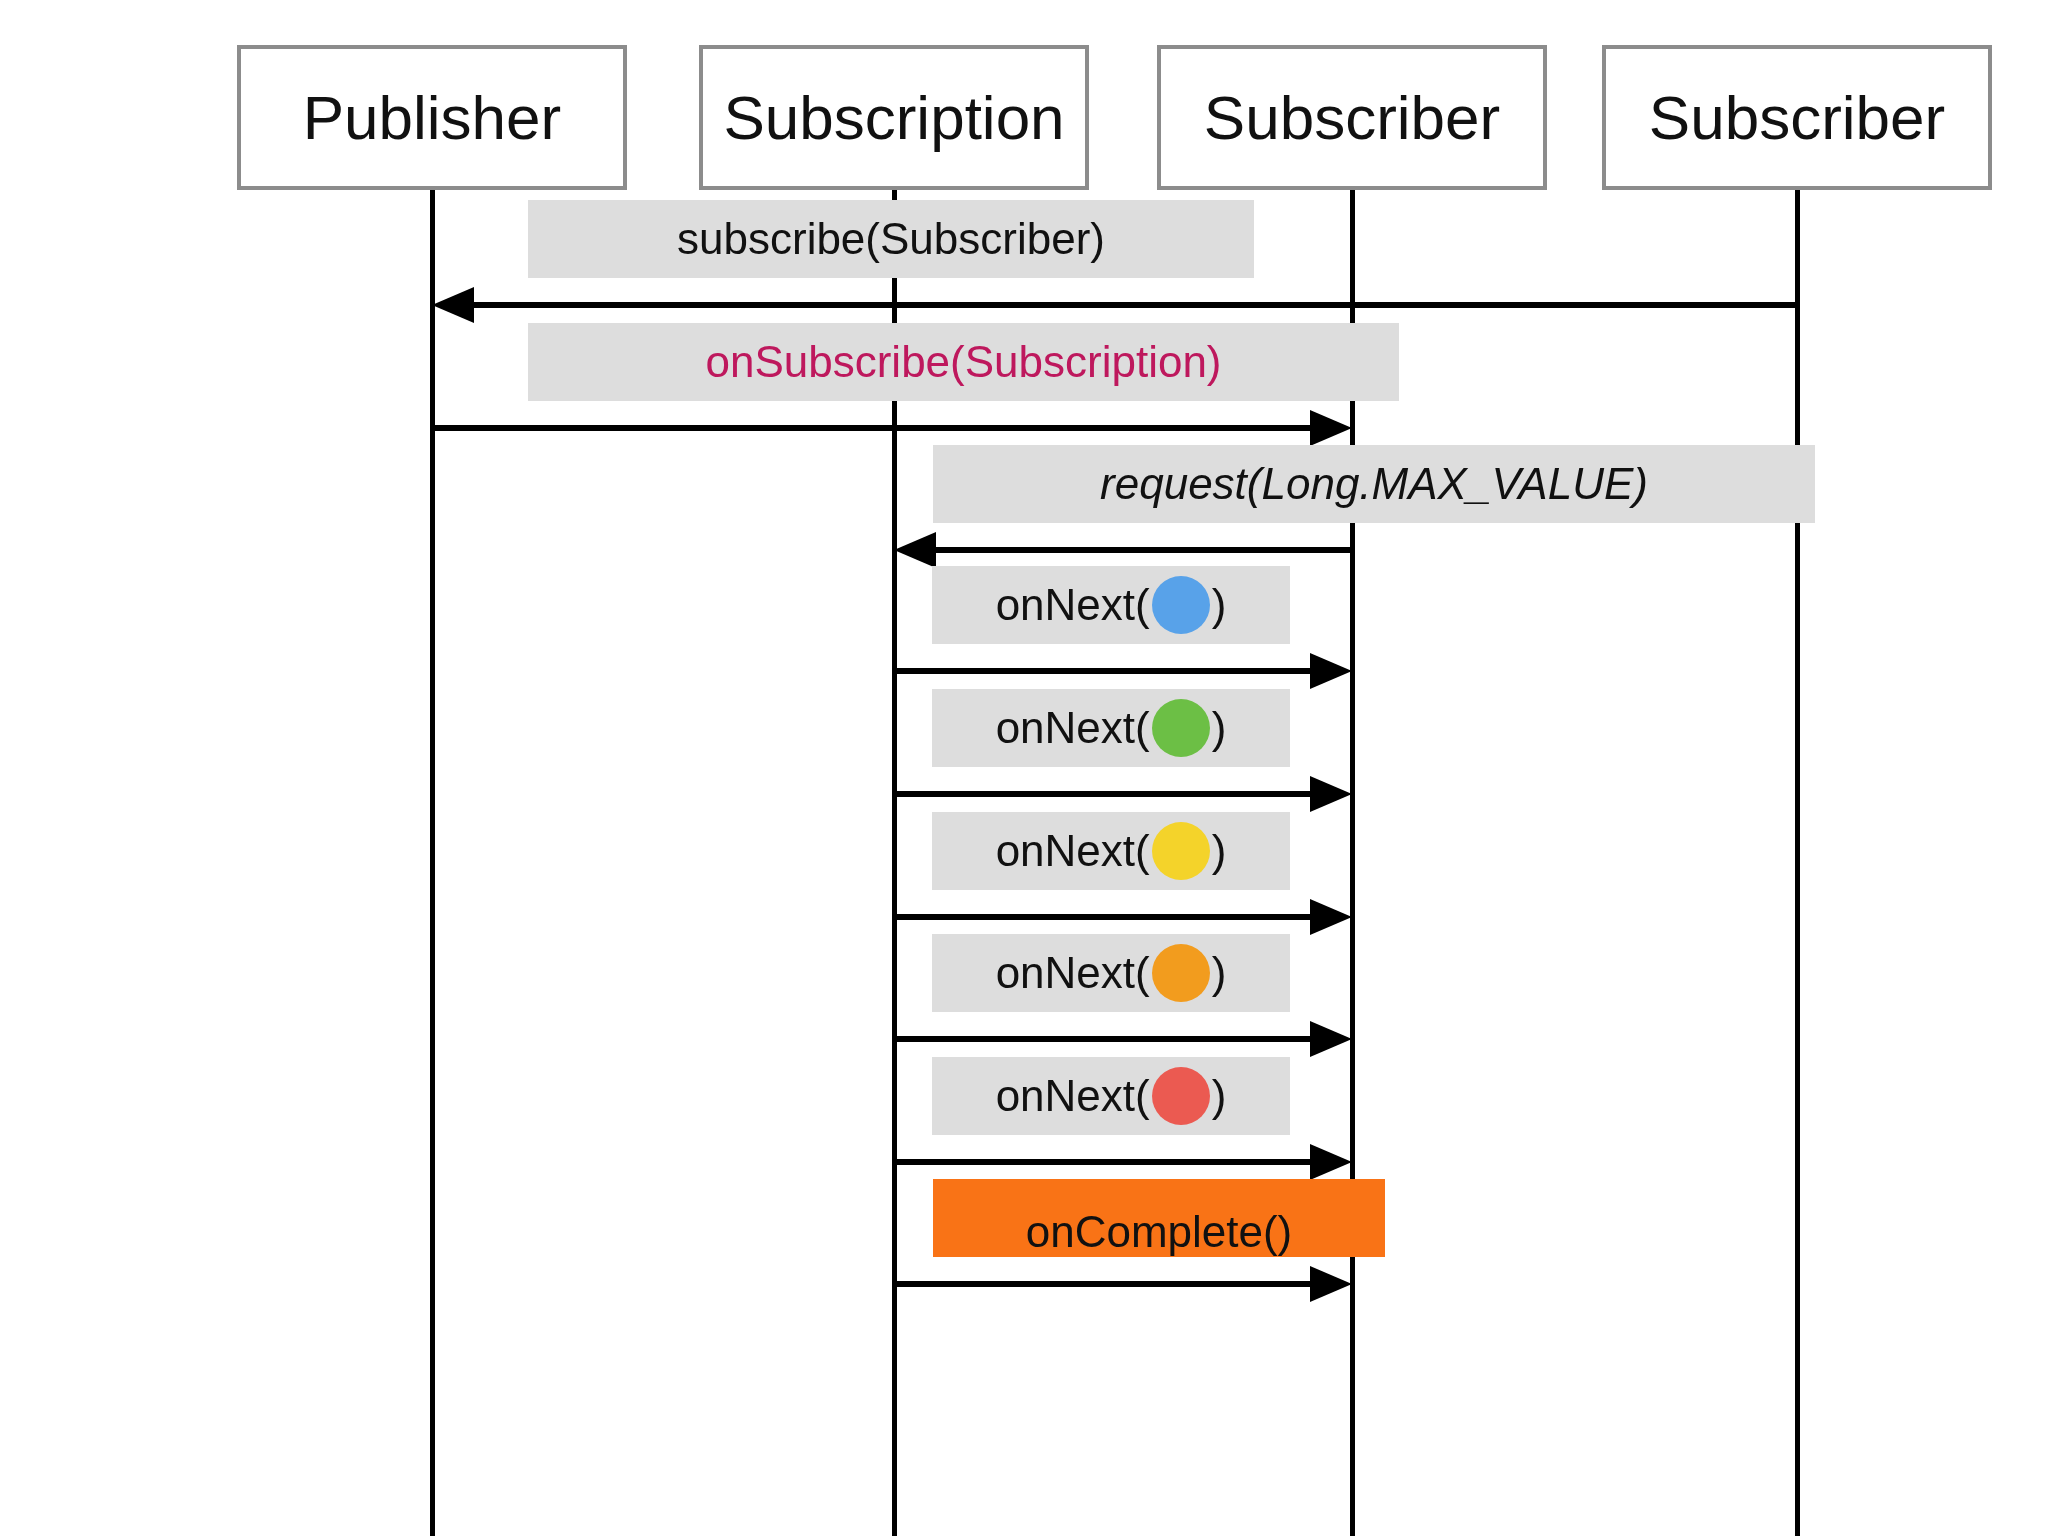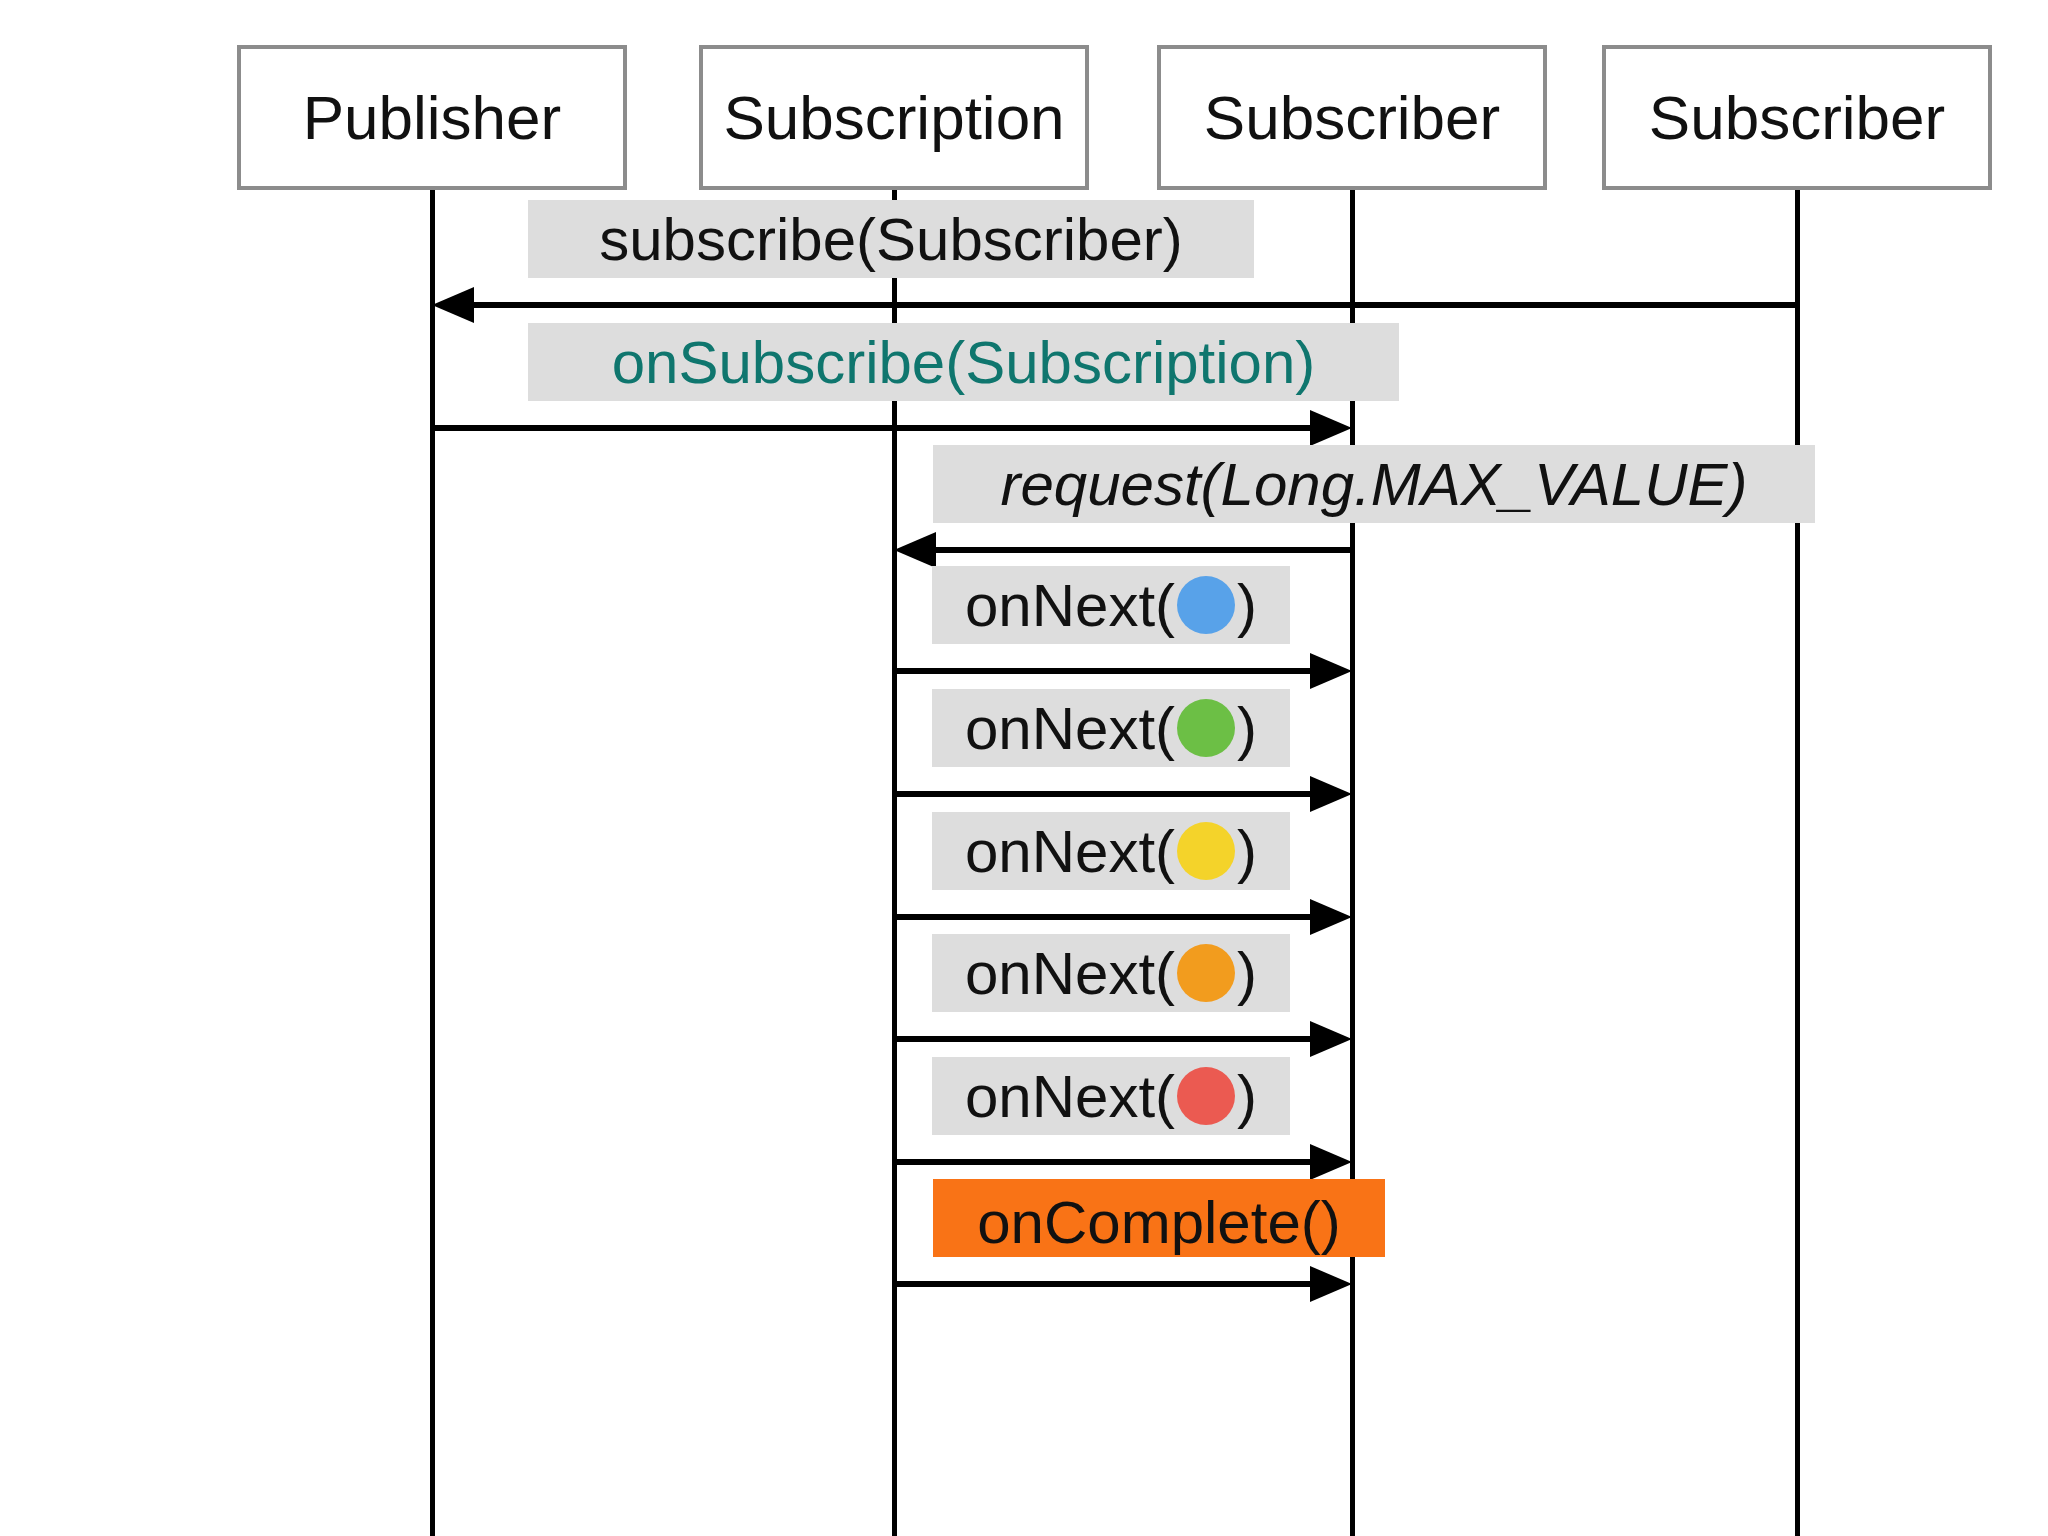--- a/index.html
+++ b/index.html
@@ -32,21 +32,21 @@
   .lifeline {
     position: absolute;
     z-index: 1;
   }
   .msg-label {
     position: absolute;
     box-sizing: border-box;
     display: flex;
     align-items: center;
     justify-content: center;
-    font-size: 60px;
+    font-size: 44px;
     color: #111111;
     white-space: nowrap;
     z-index: 4;
   }
   .msg-circle {
     display: inline-block;
     width: 58px;
     height: 58px;
     border-radius: 50%;
     vertical-align: -9px;
@@ -81,21 +81,21 @@
     <div class="lifeline" style="left: 1341.5px; top: 190px; width: 5px; height: 1346px; background: rgb(0, 0, 0);"></div>
     <div class="participant-box" style="left: 1594px; top: 45px; width: 390px; height: 145px; border: 4px solid rgb(140, 140, 140);">
       <div class="participant-name">Subscriber</div>
     </div>
     <div class="lifeline" style="left: 1786.5px; top: 190px; width: 5px; height: 1346px; background: rgb(0, 0, 0);"></div>
     <div class="msg-label" style="left: 520px; top: 200px; width: 726px; height: 78px; background: rgb(221, 221, 221); color: rgb(17, 17, 17);">
       <span>subscribe(Subscriber)</span>
     </div>
     <div class="arrow-line" style="top: 302px; height: 6px; background: rgb(0, 0, 0); left: 436px; width: 1353px;"></div>
     <div class="arrow-head" style="top: 287px; border-top: 18px solid transparent; border-bottom: 18px solid transparent; left: 424px; border-right: 42px solid rgb(0, 0, 0);"></div>
-    <div class="msg-label" style="left: 520px; top: 323px; width: 871px; height: 78px; background: rgb(221, 221, 221); color: #0f766e;">
+    <div class="msg-label" style="left: 520px; top: 323px; width: 871px; height: 78px; background: rgb(221, 221, 221); color: #be185d;">
       <span>onSubscribe(Subscription)</span>
     </div>
     <div class="arrow-line" style="top: 425px; height: 6px; background: rgb(0, 0, 0); left: 424px; width: 908px;"></div>
     <div class="arrow-head" style="top: 410px; border-top: 18px solid transparent; border-bottom: 18px solid transparent; left: 1302px; border-left: 42px solid rgb(0, 0, 0);"></div>
     <div class="msg-label" style="left: 925px; top: 445px; width: 882px; height: 78px; background: rgb(221, 221, 221); color: rgb(17, 17, 17); font-style: italic;">
       <span>request(Long.MAX_VALUE)</span>
     </div>
     <div class="arrow-line" style="top: 547px; height: 6px; background: rgb(0, 0, 0); left: 898px; width: 446px;"></div>
     <div class="arrow-head" style="top: 532px; border-top: 18px solid transparent; border-bottom: 18px solid transparent; left: 886px; border-right: 42px solid rgb(0, 0, 0);"></div>
     <div class="msg-label" style="left: 924px; top: 566px; width: 358px; height: 78px; background: rgb(221, 221, 221); color: rgb(17, 17, 17);">

